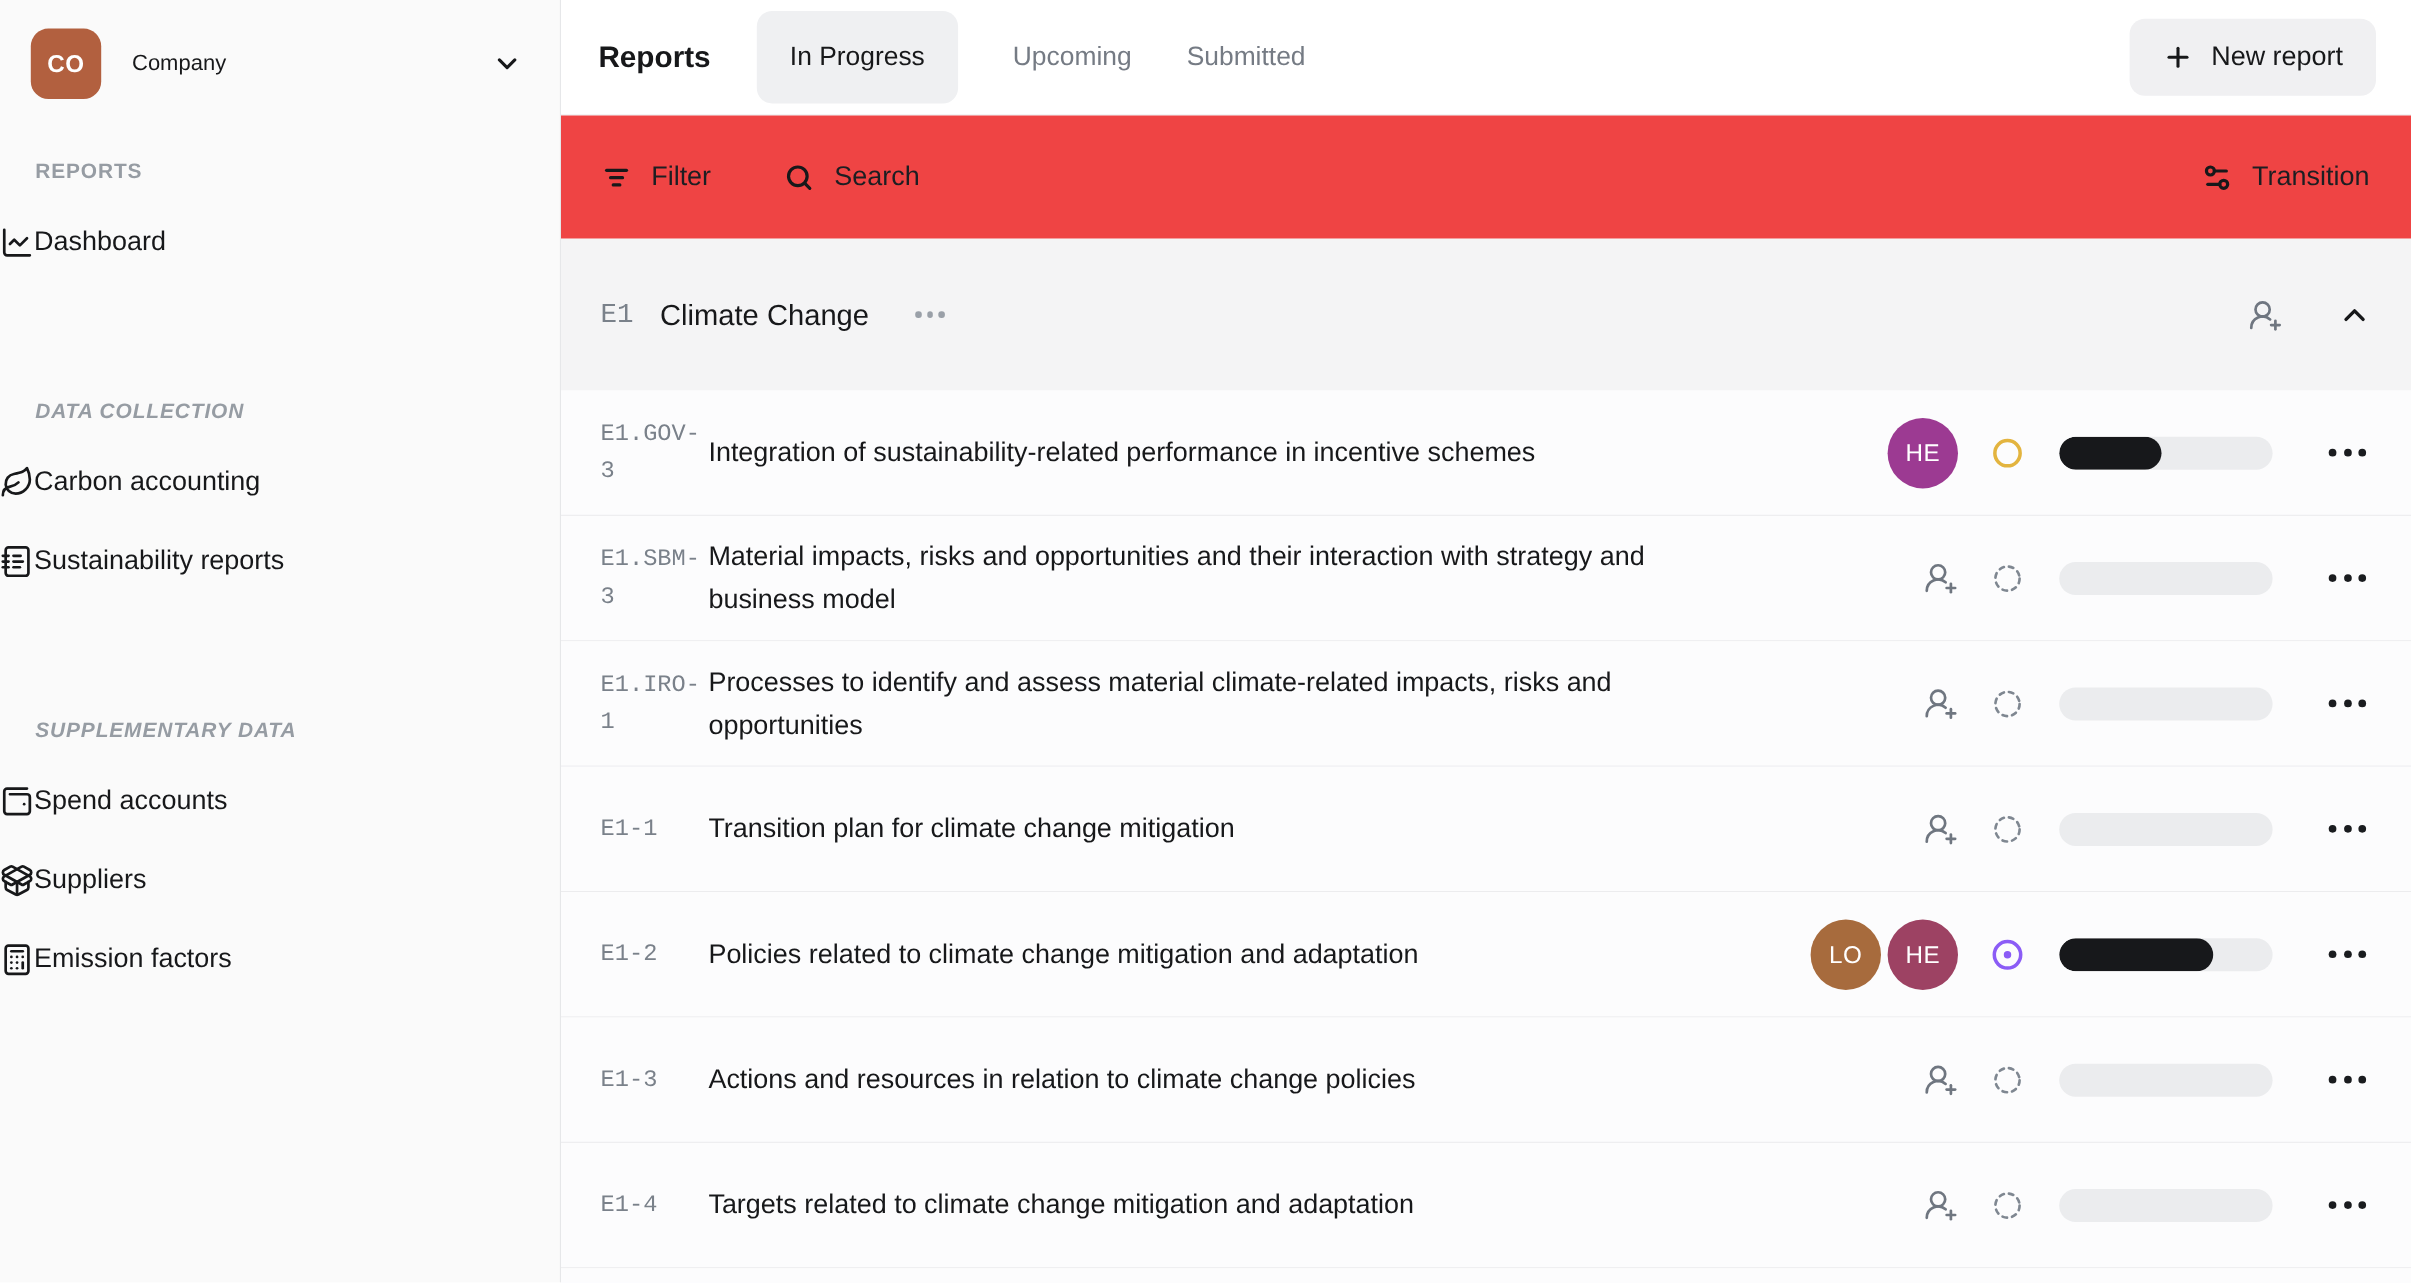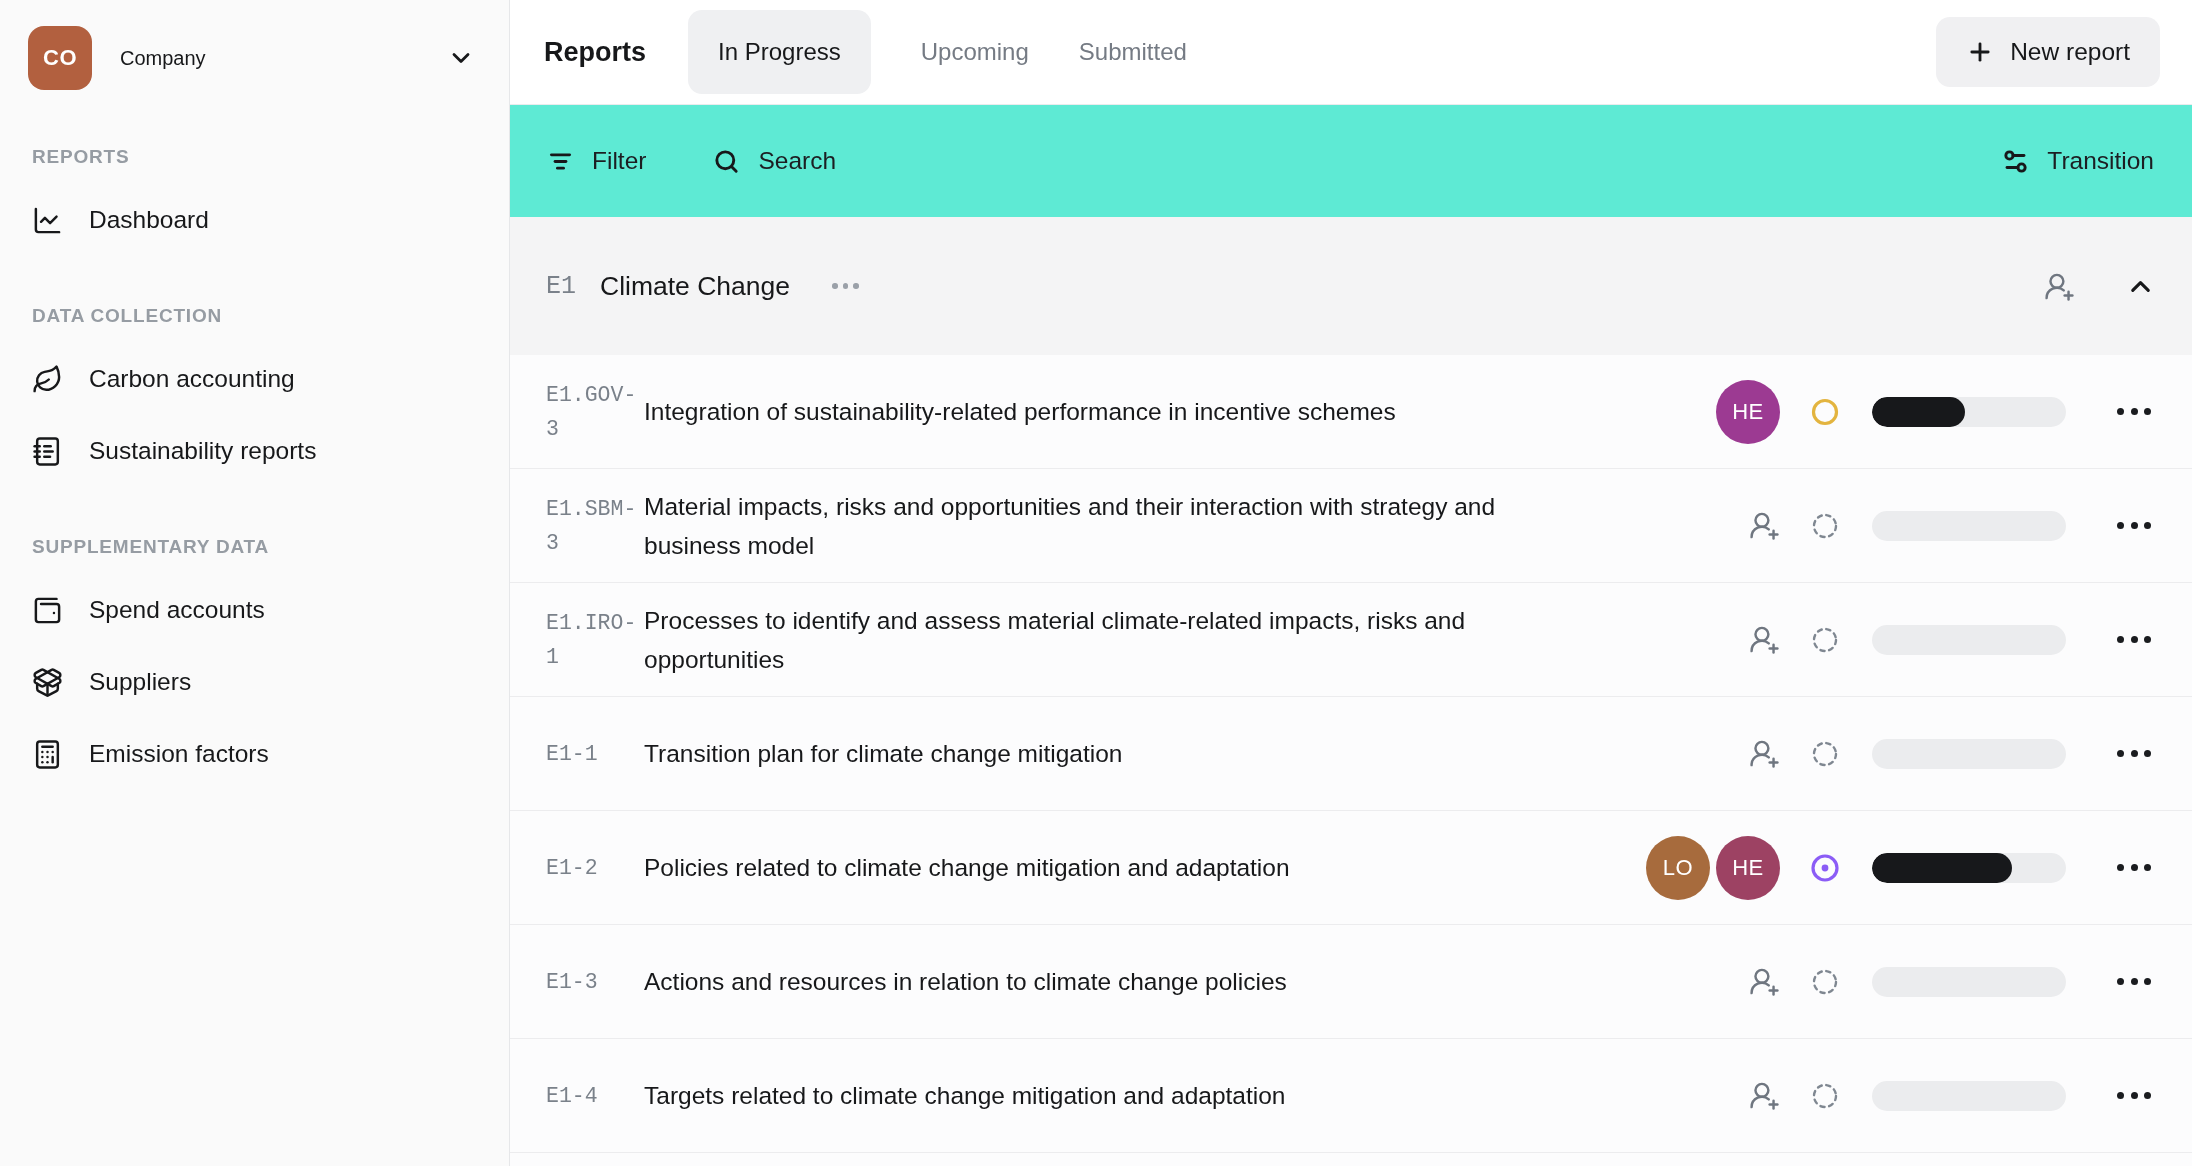--- a/index.html
+++ b/index.html
@@ -10,40 +10,40 @@
 
   
   .sidebar { width:510px; min-width:510px; height:100%; background:#fafafa; border-right:1px solid #e6e7e9; }
   .company { display:flex; align-items:center; margin:26px 20px 0 28px; cursor:pointer; }
   .logo { width:64px; height:64px; border-radius:16px; display:flex; align-items:center; justify-content:center;
           color:#fff; font-size:22px; font-weight:700; letter-spacing:.5px; }
   .company-name { margin-left:28px; font-size:20px; font-weight:400; color:#17181a; }
   .company .chev { margin-left:auto; margin-right:14px; display:flex; }
 
   .nav-label { margin:56px 0 16px 32px; font-size:19px; font-weight:700; letter-spacing:.8px; color:#969ca3; }
-  .nav-label.gap { margin-top:49px; }
-  .nav-item { display:flex; align-items:center; height:72px; padding-left:32px; gap:26px; font-size:24.5px; color:#17181a; cursor:pointer; }
+  .nav-label.gap { margin-top:108px;font-style:italic; }
+  .nav-item { display:flex; align-items:center; height:72px; font-size:24.5px; color:#17181a; cursor:pointer; }
   .nav-item .ic { display:flex; width:31px; height:31px; }
   .nav-item svg { width:31px; height:31px; }
 
   svg.ln { fill:none; stroke:#17181a; stroke-width:1.9; stroke-linecap:round; stroke-linejoin:round; }
   svg.ln.gray { stroke:#6f7680; }
   svg.ln.dark2 { stroke-width:2.4; }
 
   
   .main { flex:1; display:flex; flex-direction:column; background:#fcfcfd; }
 
   .topbar { height:105px; min-height:105px; background:#fff; border-bottom:1px solid #eaebed; display:flex; align-items:center; padding:0 32px 0 34px; }
   .page-title { font-size:27px; font-weight:700; margin-right:42px; }
   .tab { font-size:24px; font-weight:500; color:#757b84; margin-left:50px; cursor:pointer; white-space:nowrap; }
   .tab.active { margin-left:0; color:#17181a; background:#eff0f2; border-radius:14px; height:84px; display:flex; align-items:center; padding:0 30px; }
   .new-report { margin-left:auto; height:70px; background:#f0f0f2; border:none; border-radius:14px; display:flex; align-items:center; gap:16px; padding:0 30px; font-size:24.5px; font-weight:500; color:#17181a; cursor:pointer; font-family:inherit; }
   .new-report svg { width:28px; height:28px; }
 
-  .toolbar { height:112px; min-height:112px; background:#5eead4; display:flex; align-items:center; padding:0 38px 0 36px; }
+  .toolbar { height:112px; min-height:112px; background:#ef4444; display:flex; align-items:center; padding:0 38px 0 36px; }
   .tool-btn { display:flex; align-items:center; gap:17px; font-size:24.5px; color:#1c1e22; cursor:pointer; }
   .tool-btn svg { width:29px; height:29px; }
   .tool-filter { margin-right:66px; }
   .tool-disclosures { margin-left:auto; }
 
   
   .section-header { height:138px; min-height:138px; background:#f4f4f5; display:flex; align-items:center; padding:0 36px; }
   .sec-code { font-family:"Liberation Mono", monospace; font-size:25px; color:#7a818a; }
   .sec-title { margin-left:24px; font-size:26.5px; font-weight:500; color:#17181a; }
   .sec-menu { margin-left:38px; display:flex; gap:5px; align-items:center; cursor:pointer; padding:8px 4px; }

